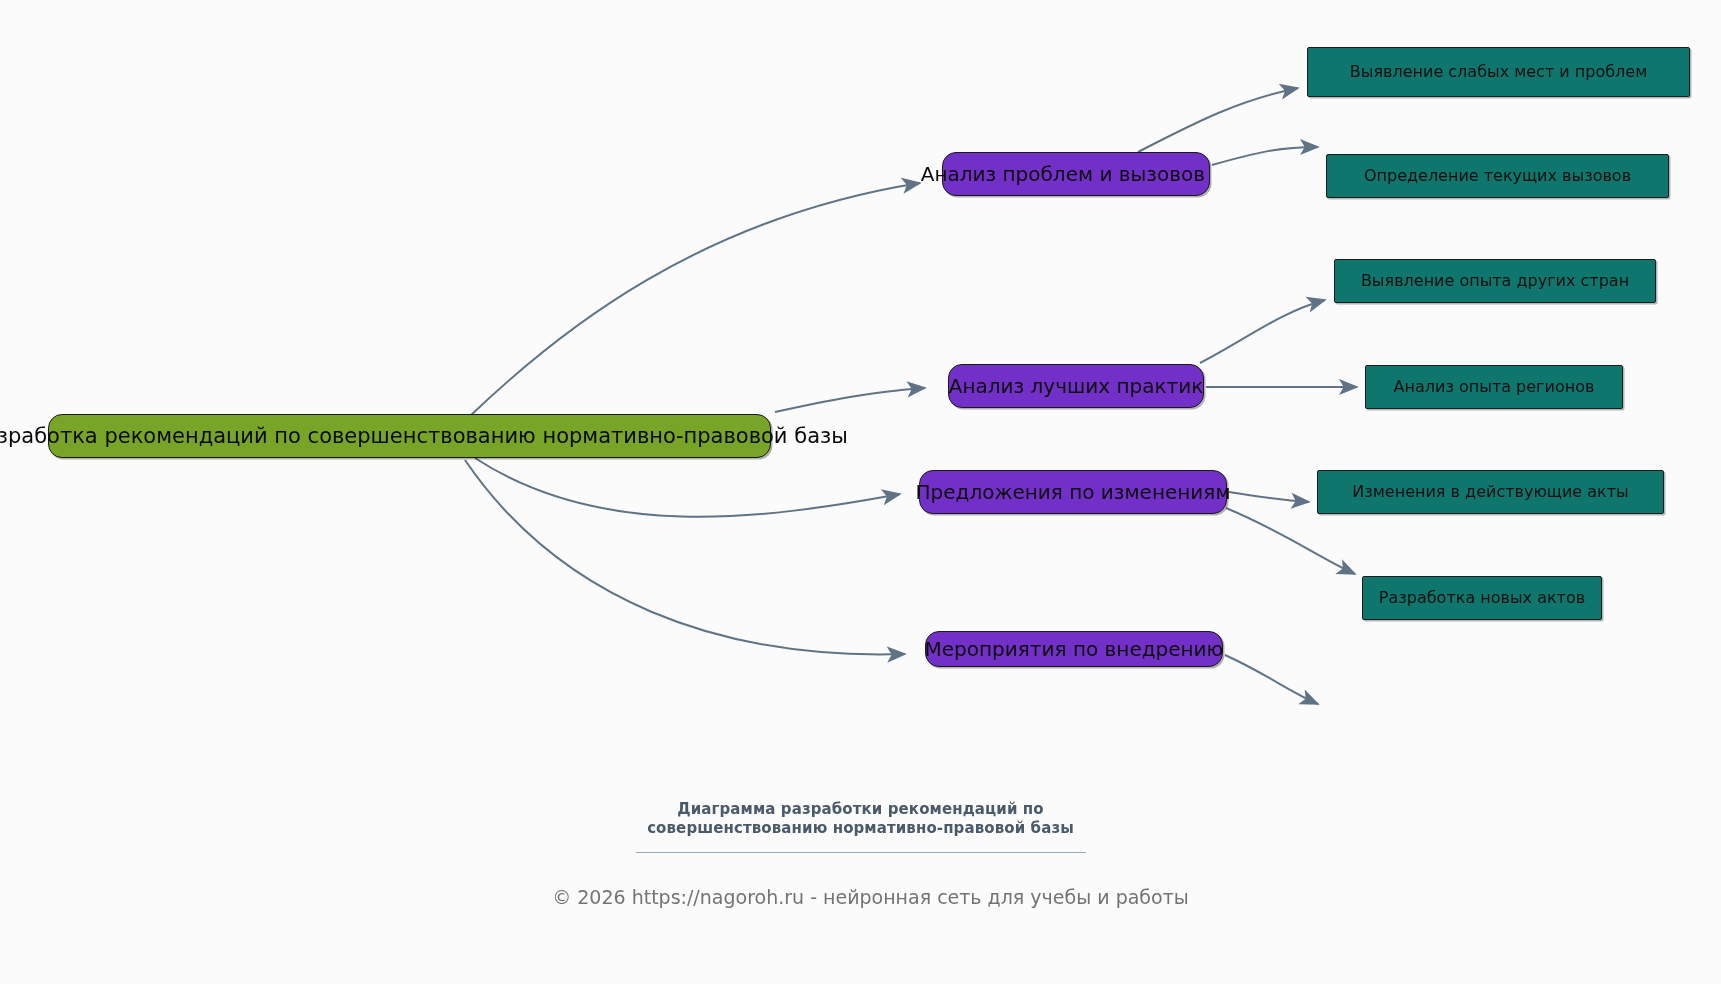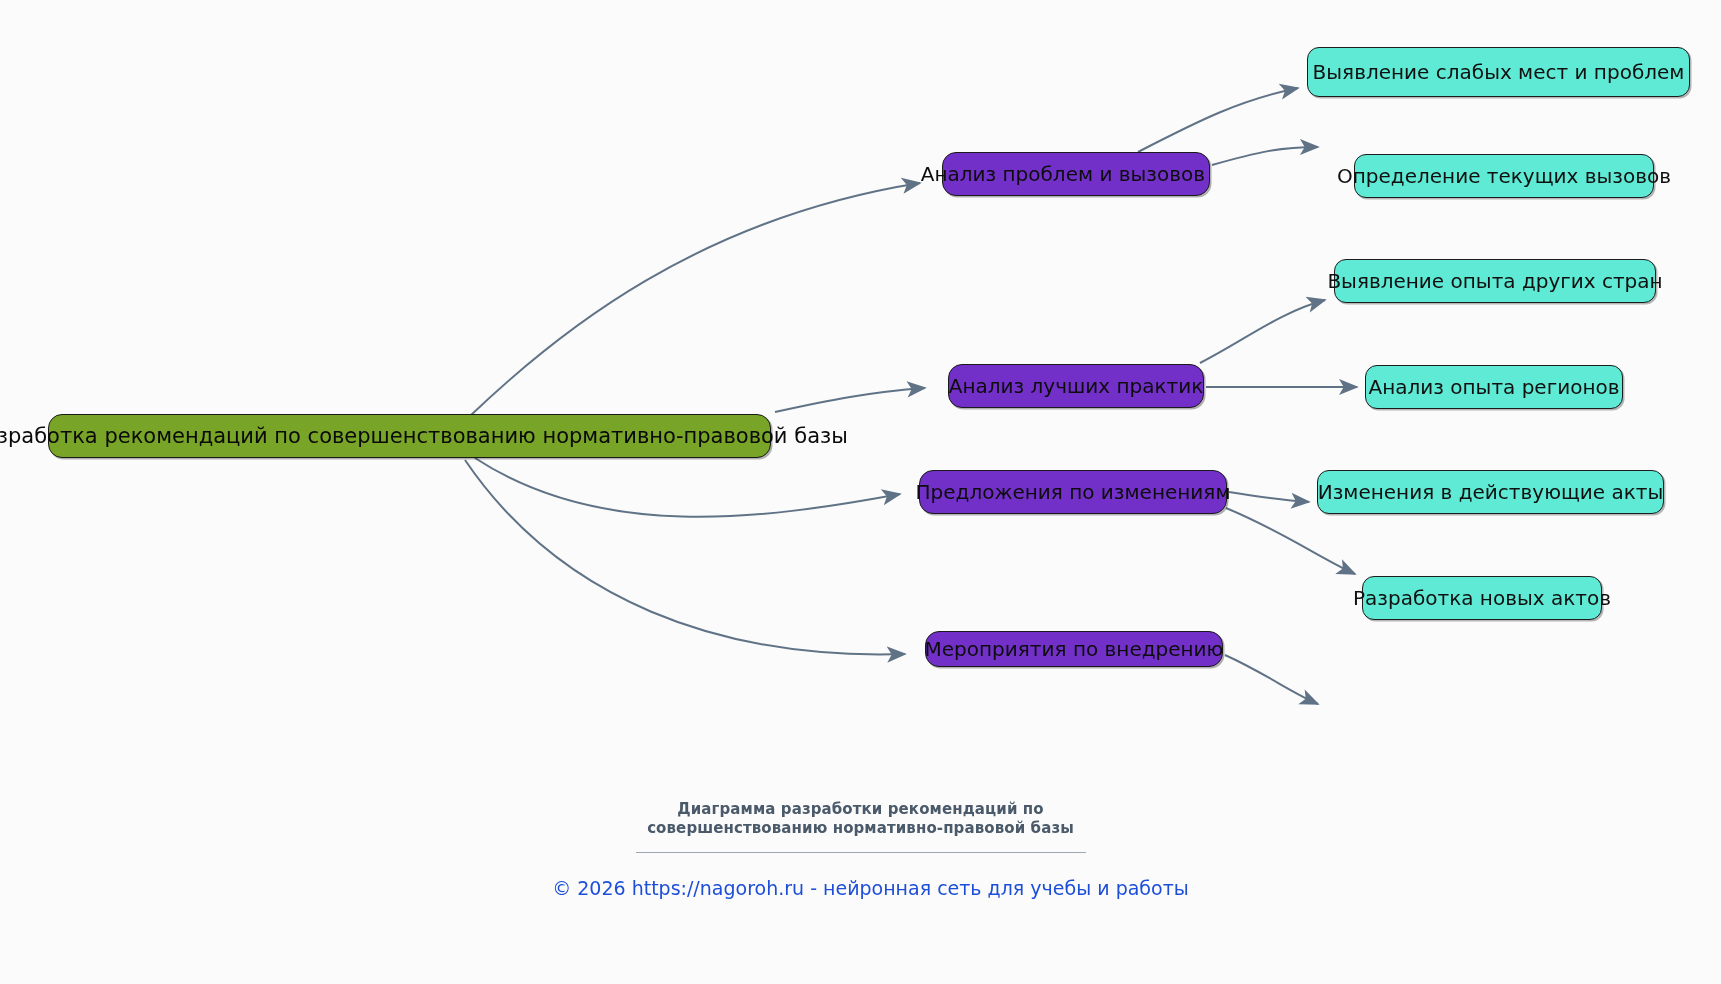--- a/index.html
+++ b/index.html
@@ -46,25 +46,25 @@
     box-shadow: 1.5px 1.5px 0 rgba(0,0,0,0.30);
   }
   .node-branch {
     background: #7230c8;
     border: 1.6px solid #1a1a1a;
     color: #0d0d0d;
     font-size: 20px;
     box-shadow: 1.5px 1.5px 0 rgba(0,0,0,0.30);
   }
   .node-leaf {
-    background: #5eead4;
+    background: #0f766e;
     border: 1.7px solid #1c1c1c;
     color: #101010;
-    font-size: 20px;
-    border-radius: 12px;
+    font-size: 16px;
+    border-radius: 2px;
     box-shadow: 1.5px 1.5px 0 rgba(0,0,0,0.28);
   }
   .node-label {
     padding: 0 4px;
     pointer-events: none;
   }
 
   #footer {
     position: absolute;
     left: 0;
@@ -79,22 +79,22 @@
     line-height: 1.25;
     letter-spacing: 0.1px;
   }
   #footer-rule {
     width: 450px;
     height: 0;
     margin: 14px auto 0 auto;
     border-top: 1.6px solid #9aa7b4;
   }
   #footer-credit {
-    margin-top: 24px;
-    color: #1d4ed8;
+    margin-top: 33px;
+    color: #737373;
     font-size: 19px;
     padding-left: 20px;
   }
 </style>
 </head>
 <body>
 
 <div id="canvas">
 
   <svg id="edges" viewBox="0 0 1721 984" xmlns="http://www.w3.org/2000/svg">
@@ -125,21 +125,21 @@
   <div class="node node-root" style="left:48px; top:414px; width:723px; height:44px;">
     <span class="node-label">Разработка рекомендаций по совершенствованию нормативно-правовой базы</span>
   </div>
 
   <div class="node node-branch" style="left:942px; top:152px; width:268px; height:44px;justify-content:flex-end;">
     <span class="node-label">Анализ проблем и вызовов</span>
   </div>
   <div class="node node-leaf" style="left:1307px; top:47px; width:383px; height:50px;">
     <span class="node-label">Выявление слабых мест и проблем</span>
   </div>
-  <div class="node node-leaf" style="left:1326px; top:154px; width:300px; height:44px;margin-left:28px;">
+  <div class="node node-leaf" style="left:1326px; top:154px; width:343px; height:44px;">
     <span class="node-label">Определение текущих вызовов</span>
   </div>
 
   <div class="node node-branch" style="left:948px; top:364px; width:256px; height:44px;">
     <span class="node-label">Анализ лучших практик</span>
   </div>
   <div class="node node-leaf" style="left:1334px; top:259px; width:322px; height:44px;">
     <span class="node-label">Выявление опыта других стран</span>
   </div>
   <div class="node node-leaf" style="left:1365px; top:365px; width:258px; height:44px;">

